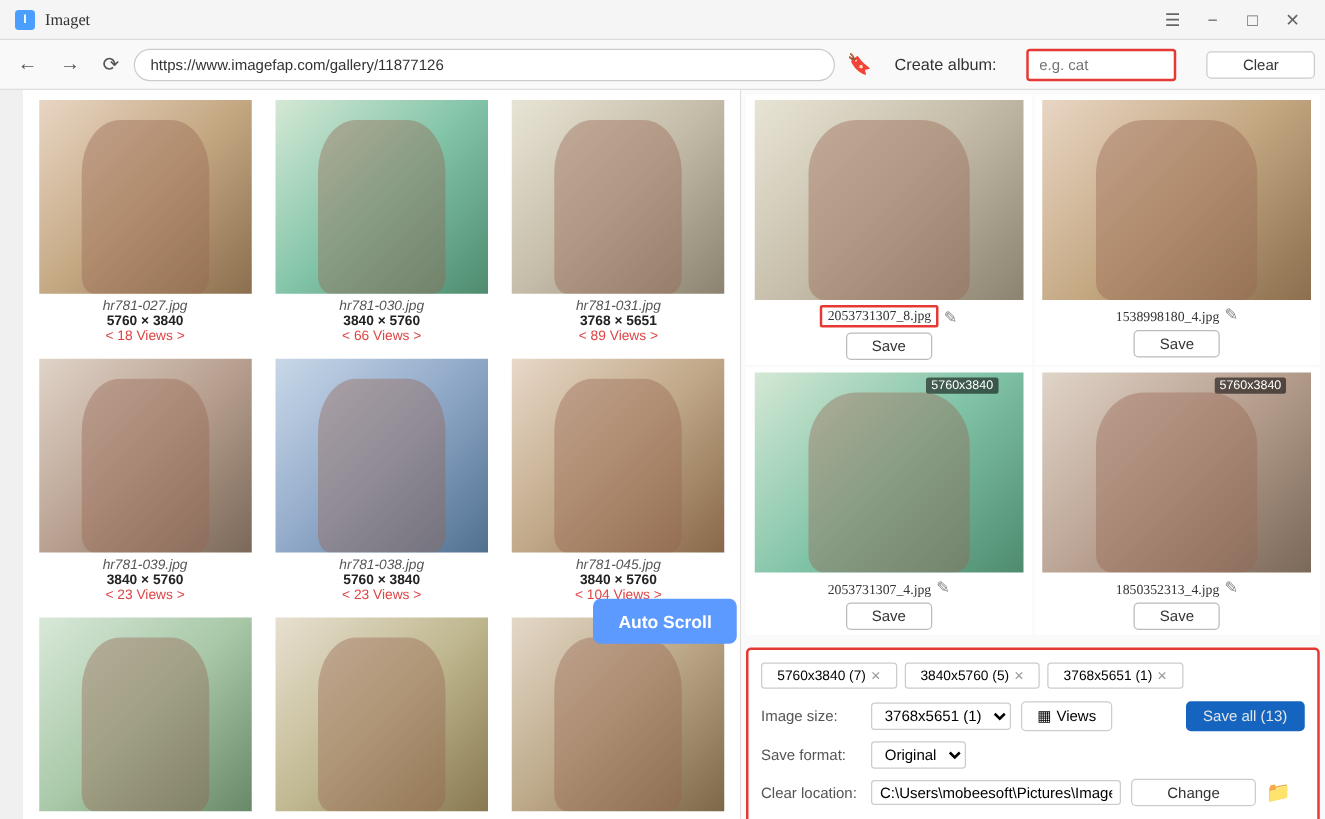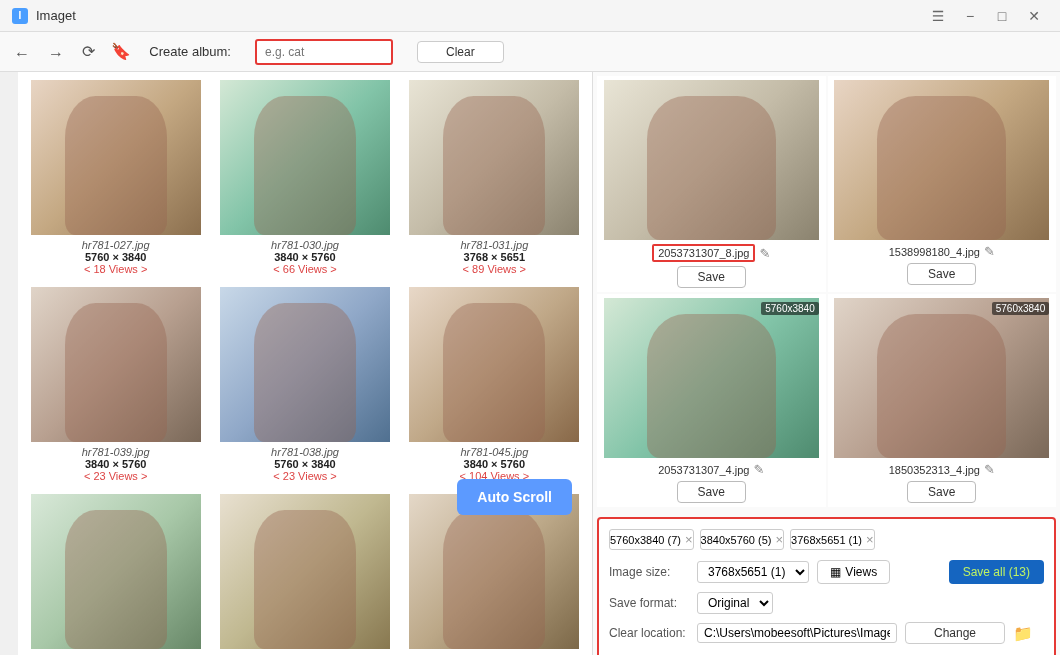--- a/index.html
+++ b/index.html
@@ -10,21 +10,21 @@
       background: #f5f5f5;
       height: 32px;
       display: flex;
       align-items: center;
       padding: 0 12px;
       border-bottom: 1px solid #ddd;
       justify-content: space-between;
     }
     .title-bar-left { display: flex; align-items: center; gap: 8px; }
     .app-icon { width: 16px; height: 16px; background: #4a9eff; border-radius: 3px; display: flex; align-items: center; justify-content: center; color: white; font-size: 10px; font-weight: bold; }
-    .title-text { font-size: 13px; color: #333; }
+    .title-text { font-size: 13px; color: #333; font-family: Liberation Serif, serif; }
     .title-bar-controls { display: flex; gap: 4px; }
     .title-btn { width: 28px; height: 20px; border: none; background: transparent; cursor: pointer; display: flex; align-items: center; justify-content: center; font-size: 14px; color: #666; }
 
     
     .browser-bar {
       background: #f9f9f9;
       height: 40px;
       display: flex;
       align-items: center;
       padding: 0 8px;
@@ -52,21 +52,21 @@
       gap: 24px;
       margin-left: 8px;
     }
     .create-album-label { font-size: 13px; color: #333; white-space: nowrap; }
     .create-album-input {
       border: 2px solid #e53935;
       border-radius: 3px;
       padding: 2px 8px;
       font-size: 12px;
       color: #aaa;
-      width: 138px;
+      width: 120px;
       height: 26px;
       outline: none;
     }
     .clear-btn {
       background: white;
       border: 1px solid #ccc;
       border-radius: 4px;
       padding: 3px 28px;
       font-size: 12px;
       cursor: pointer;
@@ -118,21 +118,21 @@
     }
     .img-meta { text-align: center; margin-top: 4px; font-size: 11px; }
     .img-filename { font-style: italic; color: #555; }
     .img-dimensions { font-weight: bold; color: #222; font-size: 11px; }
     .img-views { color: #d44; font-size: 11px; }
 
     
     .auto-scroll-btn {
       position: absolute;
       bottom: 140px;
-      right: 20px;
+      right: 3px;
       background: #5c9aff;
       color: white;
       border: none;
       border-radius: 6px;
       padding: 10px 20px;
       font-size: 14px;
       font-weight: bold;
       cursor: pointer;
       z-index: 10;
     }
@@ -166,34 +166,35 @@
       background: #c8d4e8;
       position: relative;
       overflow: hidden;
       display: flex;
       align-items: center;
       justify-content: center;
     }
     .img-size-badge {
       position: absolute;
       top: 4px;
-      right: 0;
+      right: 20px;
       background: rgba(0,0,0,0.55);
       color: white;
       font-size: 10px;
       padding: 1px 4px;
       border-radius: 2px;
     }
     .right-img-info {
       display: flex;
-      align-items: center;
+      align-items: flex-end;
       gap: 4px;
       margin-top: 4px;
       font-size: 11px;
       color: #333;
+      font-family: Liberation Serif, serif;
     }
     .edit-icon { color: #888; cursor: pointer; font-size: 13px; }
     .right-img-filename.selected-text { border: 2px solid #e53935; padding: 1px 4px; border-radius: 2px; }
     .save-btn {
       margin-top: 4px;
       background: white;
       border: 1px solid #bbb;
       border-radius: 4px;
       padding: 3px 20px;
       font-size: 12px;
@@ -212,21 +213,21 @@
     .filter-tags {
       display: flex;
       flex-wrap: wrap;
       gap: 6px;
       margin-bottom: 10px;
     }
     .filter-tag {
       background: white;
       border: 1px solid #ccc;
       border-radius: 3px;
-      padding: 2px 0;
+      padding: 2px 12px;
       font-size: 11px;
       display: flex;
       align-items: center;
       gap: 4px;
       cursor: pointer;
     }
     .filter-tag .x { color: #999; font-size: 13px; cursor: pointer; }
     .filter-row {
       display: flex;
       align-items: center;
@@ -248,21 +249,21 @@
       border-radius: 4px;
       padding: 4px 12px;
       font-size: 12px;
       cursor: pointer;
       display: flex;
       align-items: center;
       gap: 4px;
     }
     .save-all-btn {
       background: #1565c0;
-      color: #bef264;
+      color: #e5e5e5;
       border: none;
       border-radius: 4px;
       padding: 5px 14px;
       font-size: 12px;
       cursor: pointer;
       margin-left: auto;
     }
 
     
     .img-bg-1 { background: linear-gradient(135deg, #e8d5c4 0%, #c4a882 50%, #8b6f4e 100%); }
@@ -298,20 +299,21 @@
     <button class="title-btn">−</button>
     <button class="title-btn">□</button>
     <button class="title-btn close">✕</button>
   </div>
 </div>
 
 <div class="browser-bar">
   <button class="nav-btn">←</button>
   <button class="nav-btn">→</button>
   <button class="nav-btn">⟳</button>
+  <input class="address-bar" type="text" value="https://www.imagefap.com/gallery/11877126" style="">
   <button class="bookmark-btn">🔖</button>
 
   <div class="create-album-bar">
     <span class="create-album-label">Create album:</span>
     <input class="create-album-input" type="text" placeholder="e.g. cat" style="">
     <button class="clear-btn">Clear</button>
   </div>
 </div>
 
 <div class="main-content">

